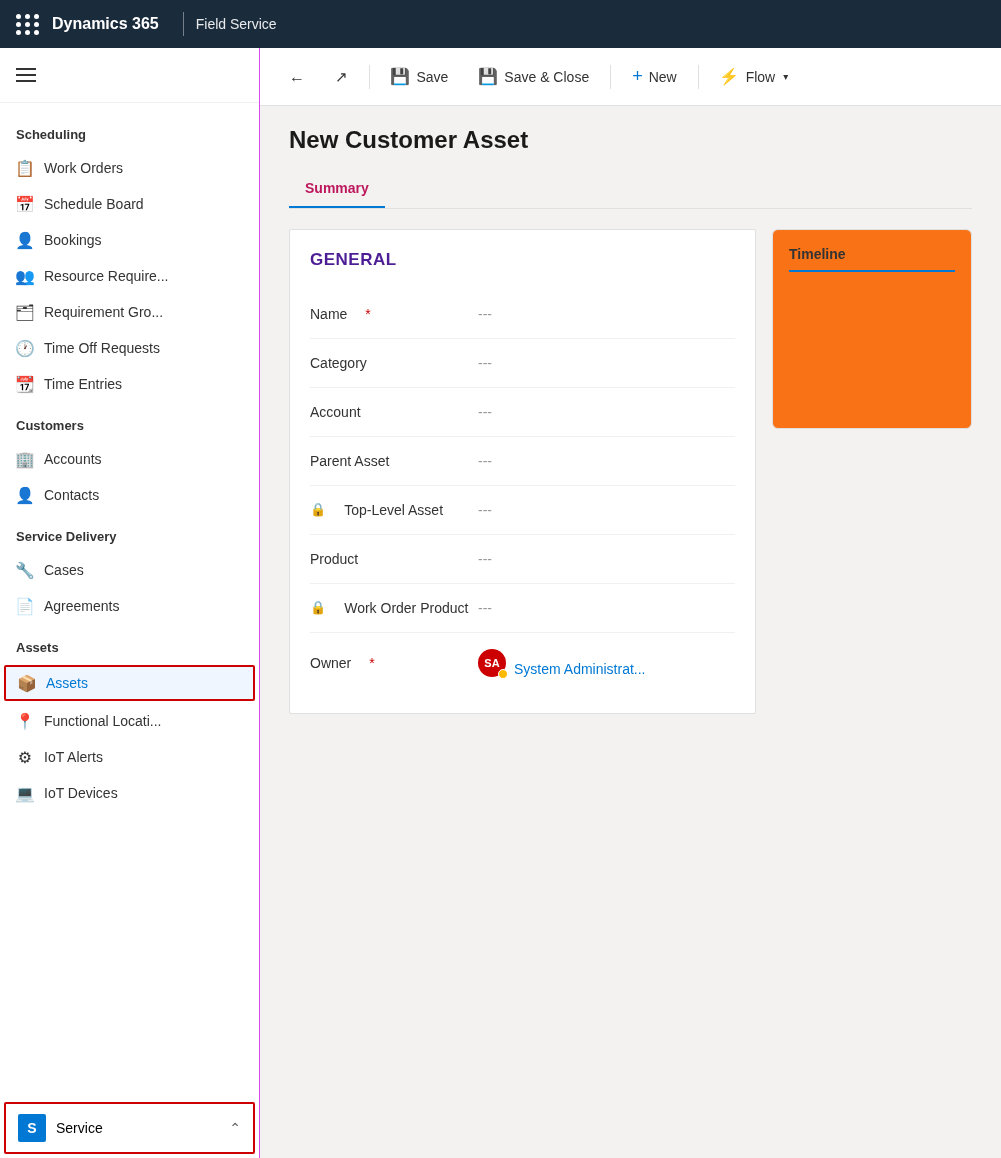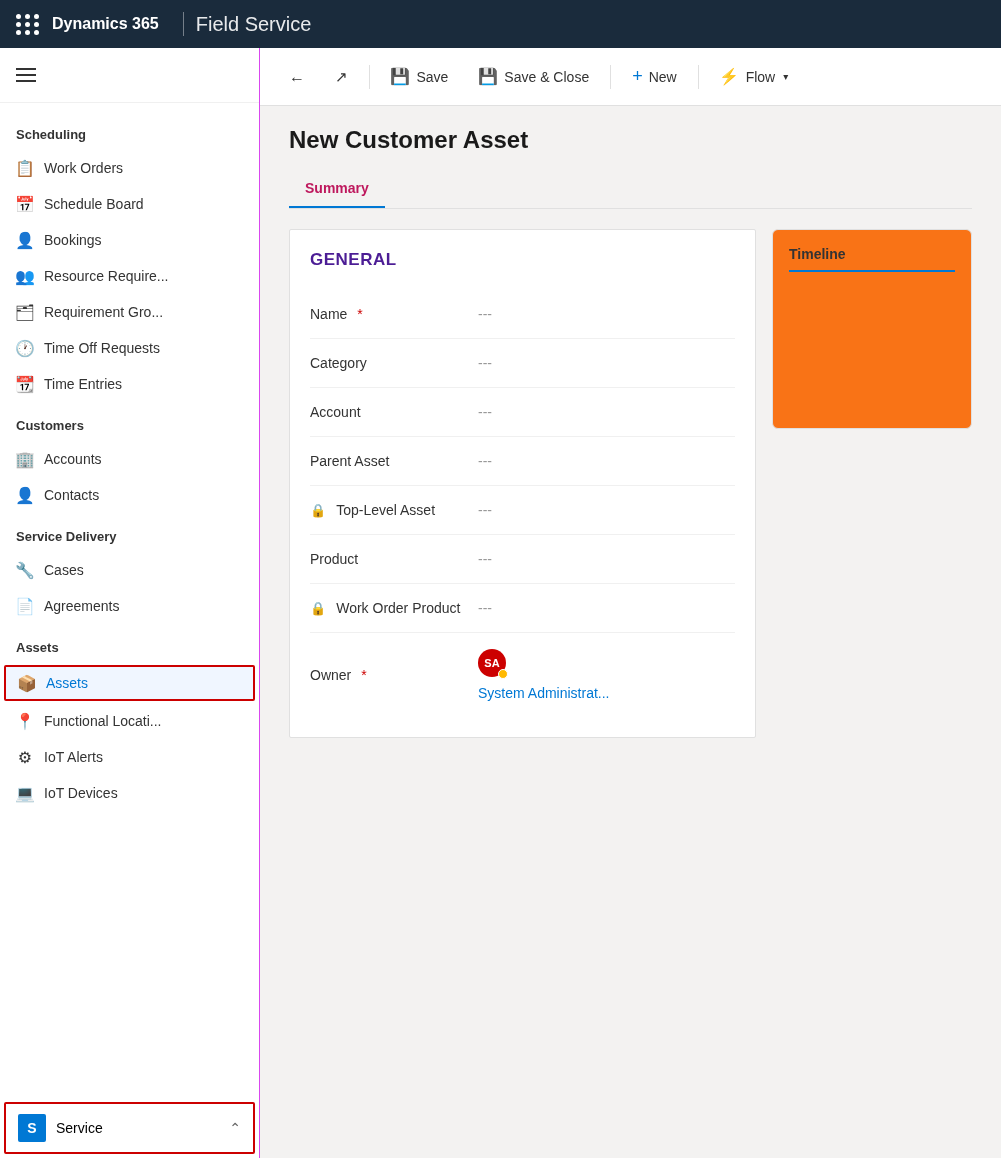--- a/index.html
+++ b/index.html
@@ -33,21 +33,21 @@
       color: white;
       margin-right: 12px;
     }
     .divider-v {
       width: 1px;
       height: 24px;
       background: rgba(255,255,255,0.4);
       margin: 0 12px;
     }
     .module-name {
-      font-size: 20px;
+      font-size: 14px;
       color: rgba(255,255,255,0.9);
       text-align: right;
     }
 
     
     .main-layout {
       display: flex;
       flex: 1;
       overflow: hidden;
     }
@@ -252,40 +252,38 @@
       border-bottom: 1px solid #f0f0f0;
       min-height: 44px;
     }
     .form-row:last-child { border-bottom: none; }
     .field-label {
       width: 160px;
       font-size: 14px;
       color: #333;
       flex-shrink: 0;
       display: flex;
-      align-items: center;
-      gap: 10px;
+      gap: 18px;
     }
     .required-star {
       color: #c00;
       font-size: 14px;
     }
     .field-value {
       flex: 1;
       font-size: 14px;
       color: #999;
       padding: 4px 8px;
     }
     .field-value.owner-val {
       display: flex;
-      align-items: flex-start;
+      align-items: flex-end;
       gap: 8px;
       color: #0078d4;
       cursor: pointer;
-      flex-direction: column;
     }
     .owner-avatar {
       width: 28px;
       height: 28px;
       border-radius: 50%;
       background: #c00;
       color: white;
       display: flex;
       align-items: center;
       justify-content: center;

